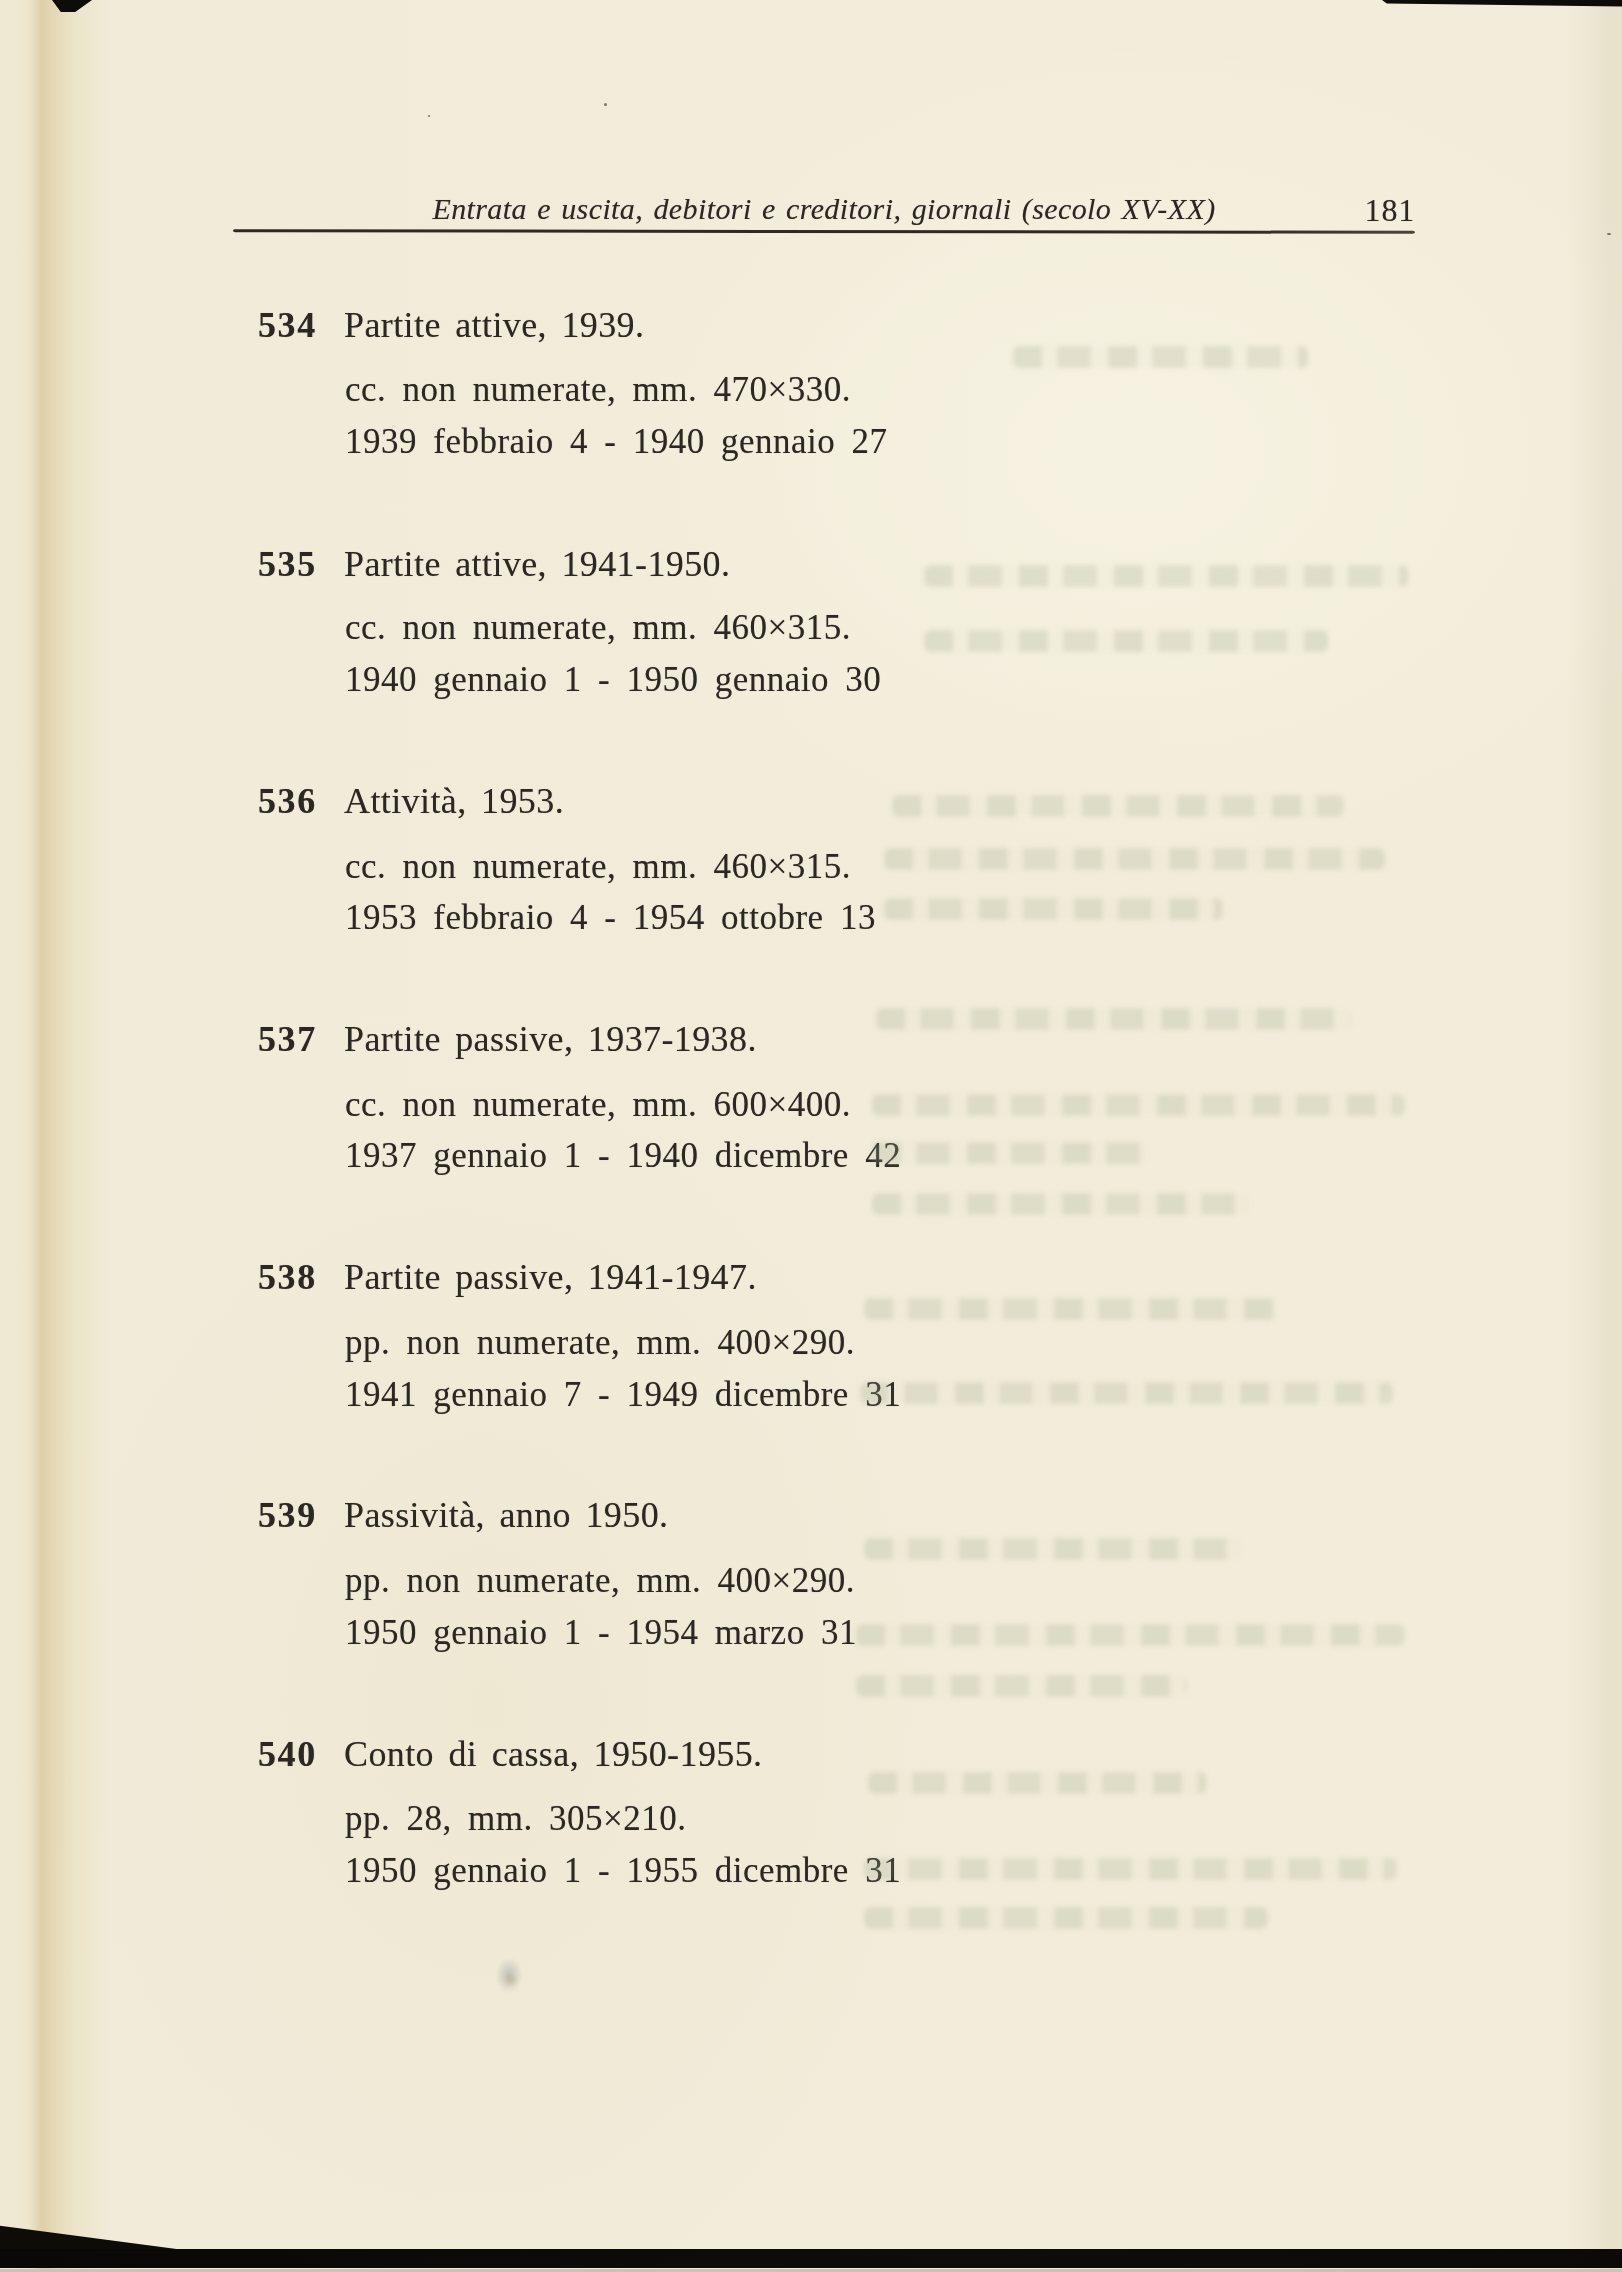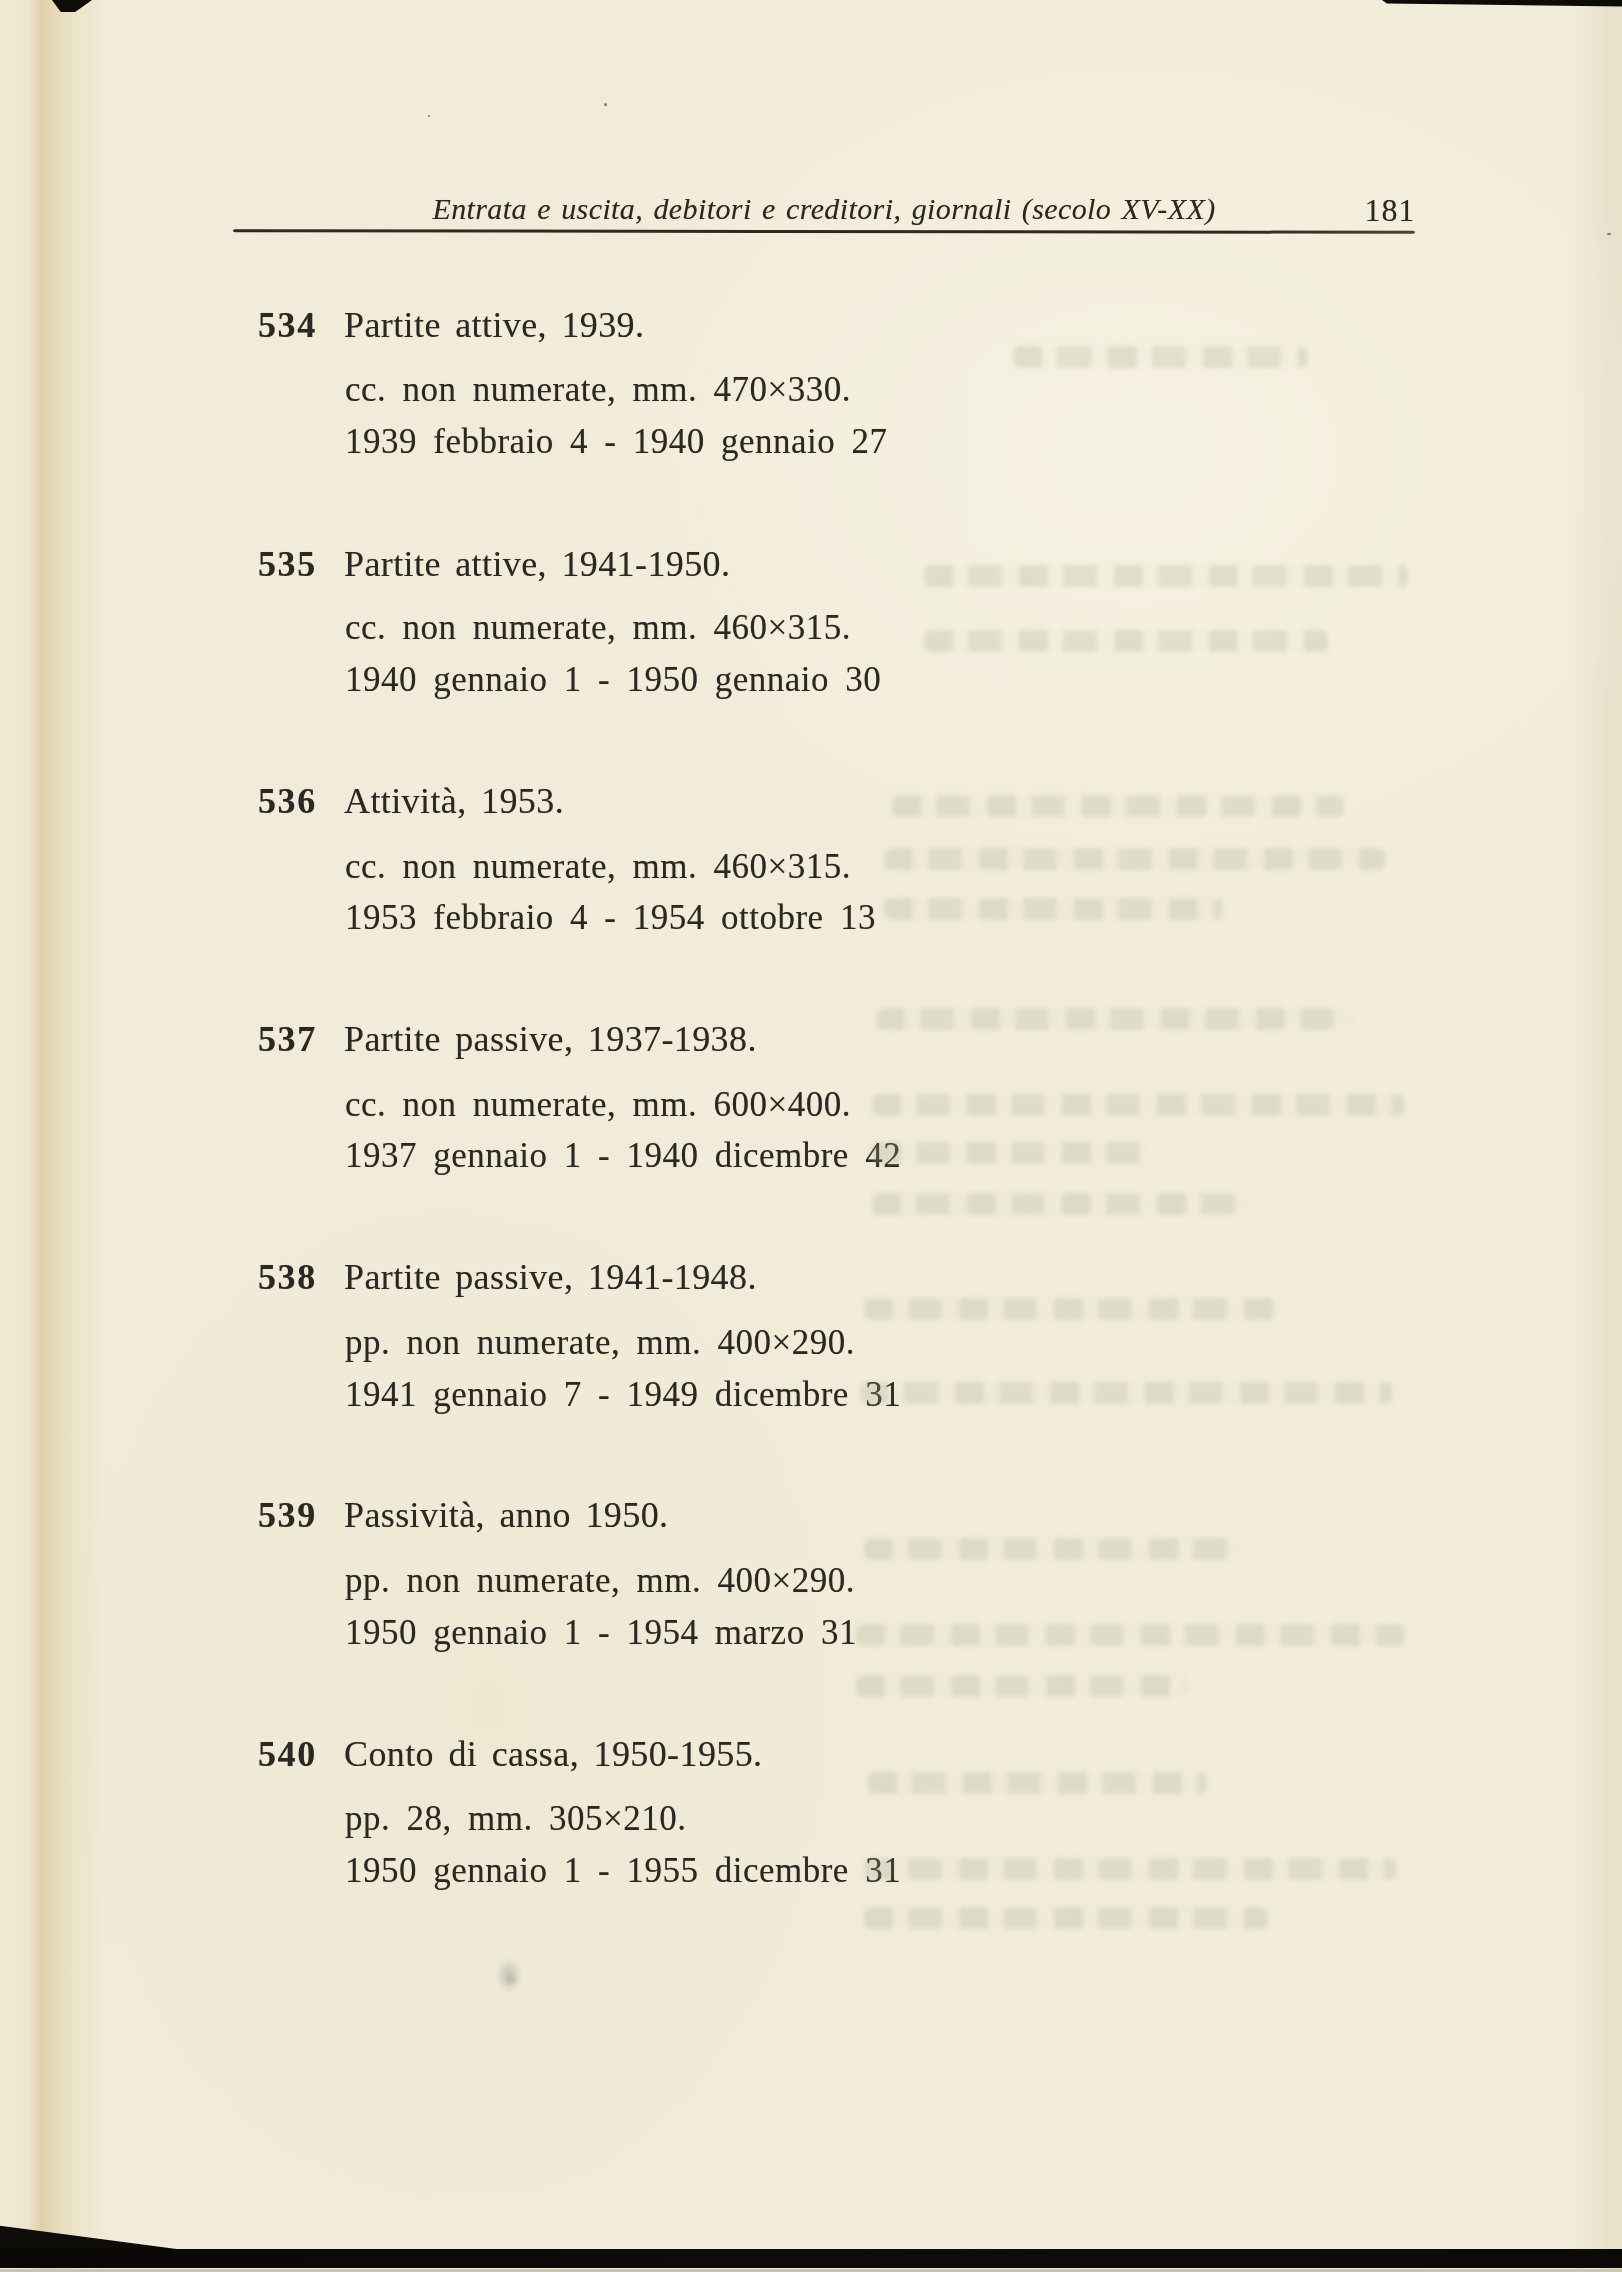--- a/index.html
+++ b/index.html
@@ -102,21 +102,21 @@
   <div class="line meta ink" style="top:844px">cc. non numerate, mm. 460×315.</div>
   <div class="line daterange ink" style="top:895px">1953 febbraio 4 - 1954 ottobre 13</div>
 
   <div class="line heading ink" style="top:1001px">
     <span class="num">537</span><span class="title">Partite passive, 1937-1938.</span>
   </div>
   <div class="line meta ink" style="top:1082px">cc. non numerate, mm. 600×400.</div>
   <div class="line daterange ink" style="top:1133px">1937 gennaio 1 - 1940 dicembre 42</div>
 
   <div class="line heading ink" style="top:1239px">
-    <span class="num">538</span><span class="title">Partite passive, 1941-1948.</span>
+    <span class="num">538</span><span class="title">Partite passive, 1941-1947.</span>
   </div>
   <div class="line meta ink" style="top:1320px">pp. non numerate, mm. 400×290.</div>
   <div class="line daterange ink" style="top:1372px">1941 gennaio 7 - 1949 dicembre 31</div>
 
   <div class="line heading ink" style="top:1477px">
     <span class="num">539</span><span class="title">Passività, anno 1950.</span>
   </div>
   <div class="line meta ink" style="top:1558px">pp. non numerate, mm. 400×290.</div>
   <div class="line daterange ink" style="top:1610px">1950 gennaio 1 - 1954 marzo 31</div>
 

